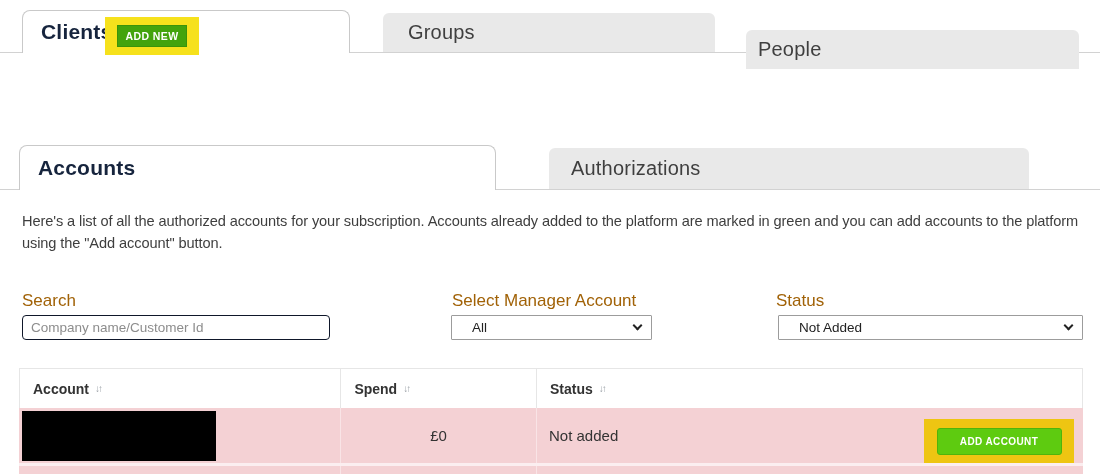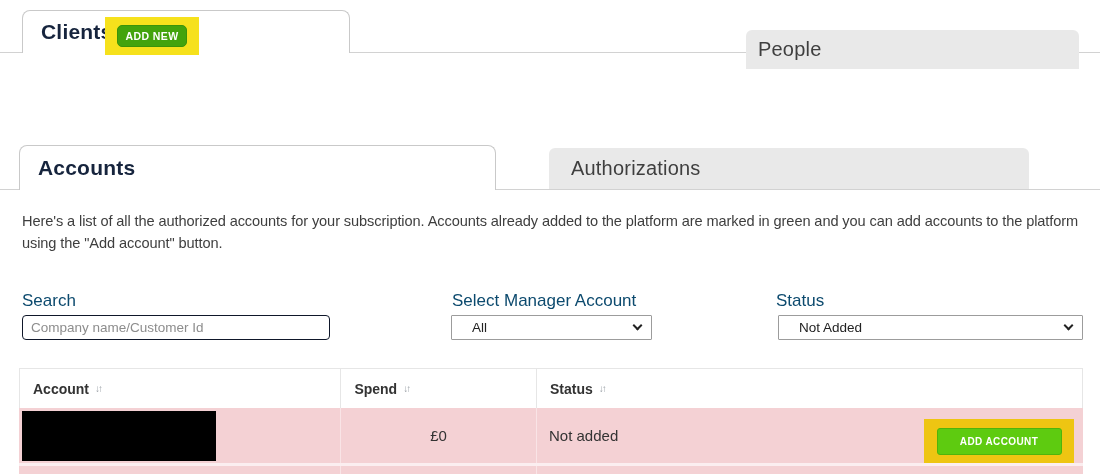--- a/index.html
+++ b/index.html
@@ -30,34 +30,34 @@
   .tab-auth     { left:549px; top:148px; width:480px; height:41px; padding-left:22px; }
 
   .tab-label-active { font-size:21px; color:#16243d; font-weight:600; letter-spacing:.2px; }
   .tab-label-gray   { font-size:20px; color:#3f3f3f; letter-spacing:.2px; }
 
   .hl-addnew {
     position:absolute; left:82px; top:6px; width:94px; height:38px;
     background:#f6e11c; display:flex; align-items:center; justify-content:center;
   }
   .btn-addnew {
-    background:#43a30d; color:#fff; border:1px solid #3a930a; border-radius:5px;
+    background:#43a30d; color:#fff; border:1px solid #3a930a; border-radius:0;
     font-family:"Liberation Sans", sans-serif;
     font-size:10.5px; font-weight:bold; letter-spacing:.4px;
     width:70px; height:22px; cursor:pointer;
   }
 
   
   .desc {
     position:absolute; left:22px; top:210px; width:1068px;
     font-size:14.6px; line-height:22px; color:#3e3e3e; letter-spacing:-0.1px;
   }
 
   
-  .filter-label { position:absolute; font-size:17px; color:#0c4a6e; }
+  .filter-label { position:absolute; font-size:17px; color:#a16207; }
   .lbl-search  { left:22px;  top:291px; }
   .lbl-manager { left:452px; top:291px; }
   .lbl-status  { left:776px; top:291px; }
 
   .search-input {
     position:absolute; left:22px; top:315px; width:308px; height:25px;
     border:1px solid #0f172a; border-radius:4px; padding:0 8px;
     font-family:"Liberation Sans", sans-serif; font-size:13.5px; color:#333;
     outline:none; background:#fff;
   }
@@ -120,20 +120,23 @@
   .trow-partial { height:8px; background:#f4d1d4; display:flex; }
   .trow-partial .td { height:8px; }
 </style>
 </head>
 <body>
 
 <div class="page">
 
   <div class="tabline tabline-top"></div>
 
+  <div class="tab tab-gray tab-groups">
+    <span class="tab-label-gray">Groups</span>
+  </div>
   <div class="tab tab-gray tab-people">
     <span class="tab-label-gray">People</span>
   </div>
   <div class="tab tab-active tab-clients">
     <span class="tab-label-active">Clients</span>
     <span class="hl-addnew">
       <button class="btn-addnew">ADD NEW</button>
     </span>
   </div>
 

